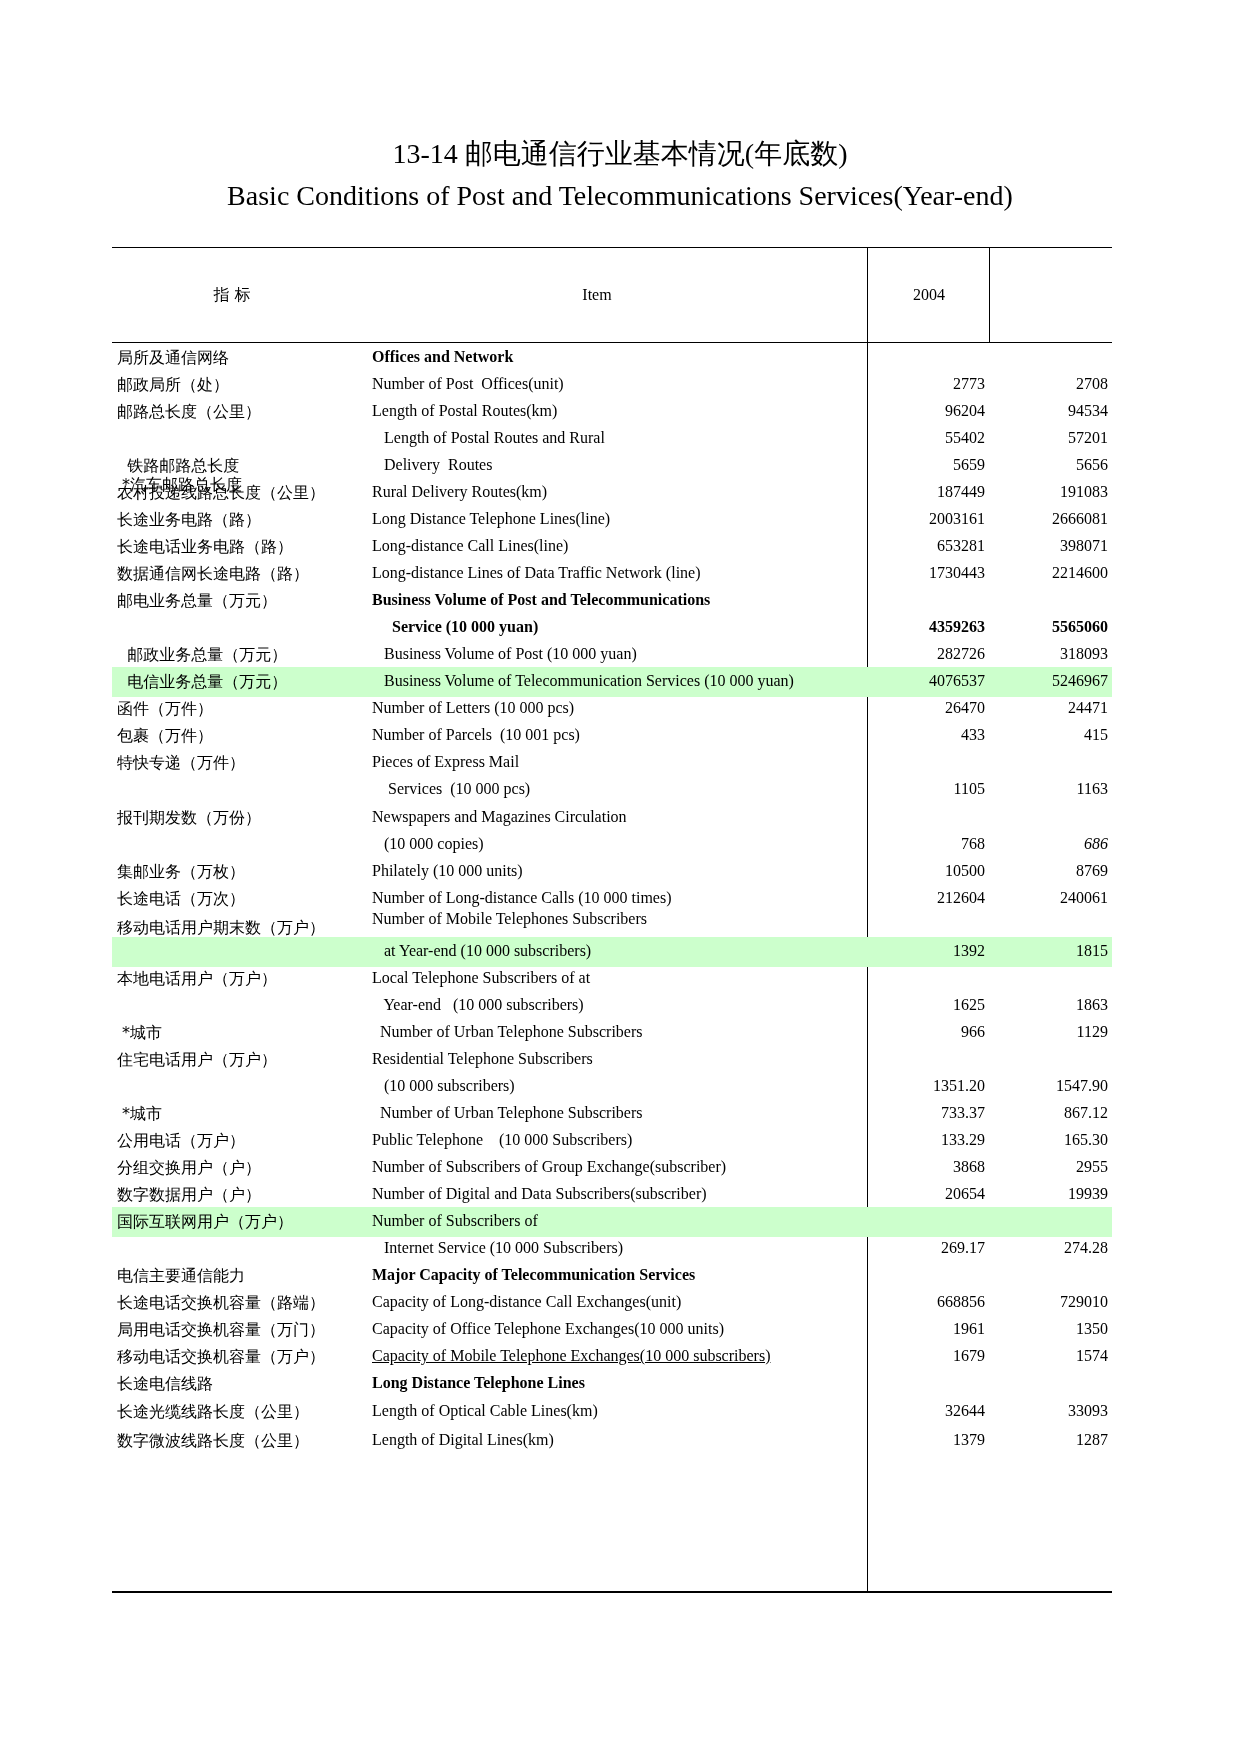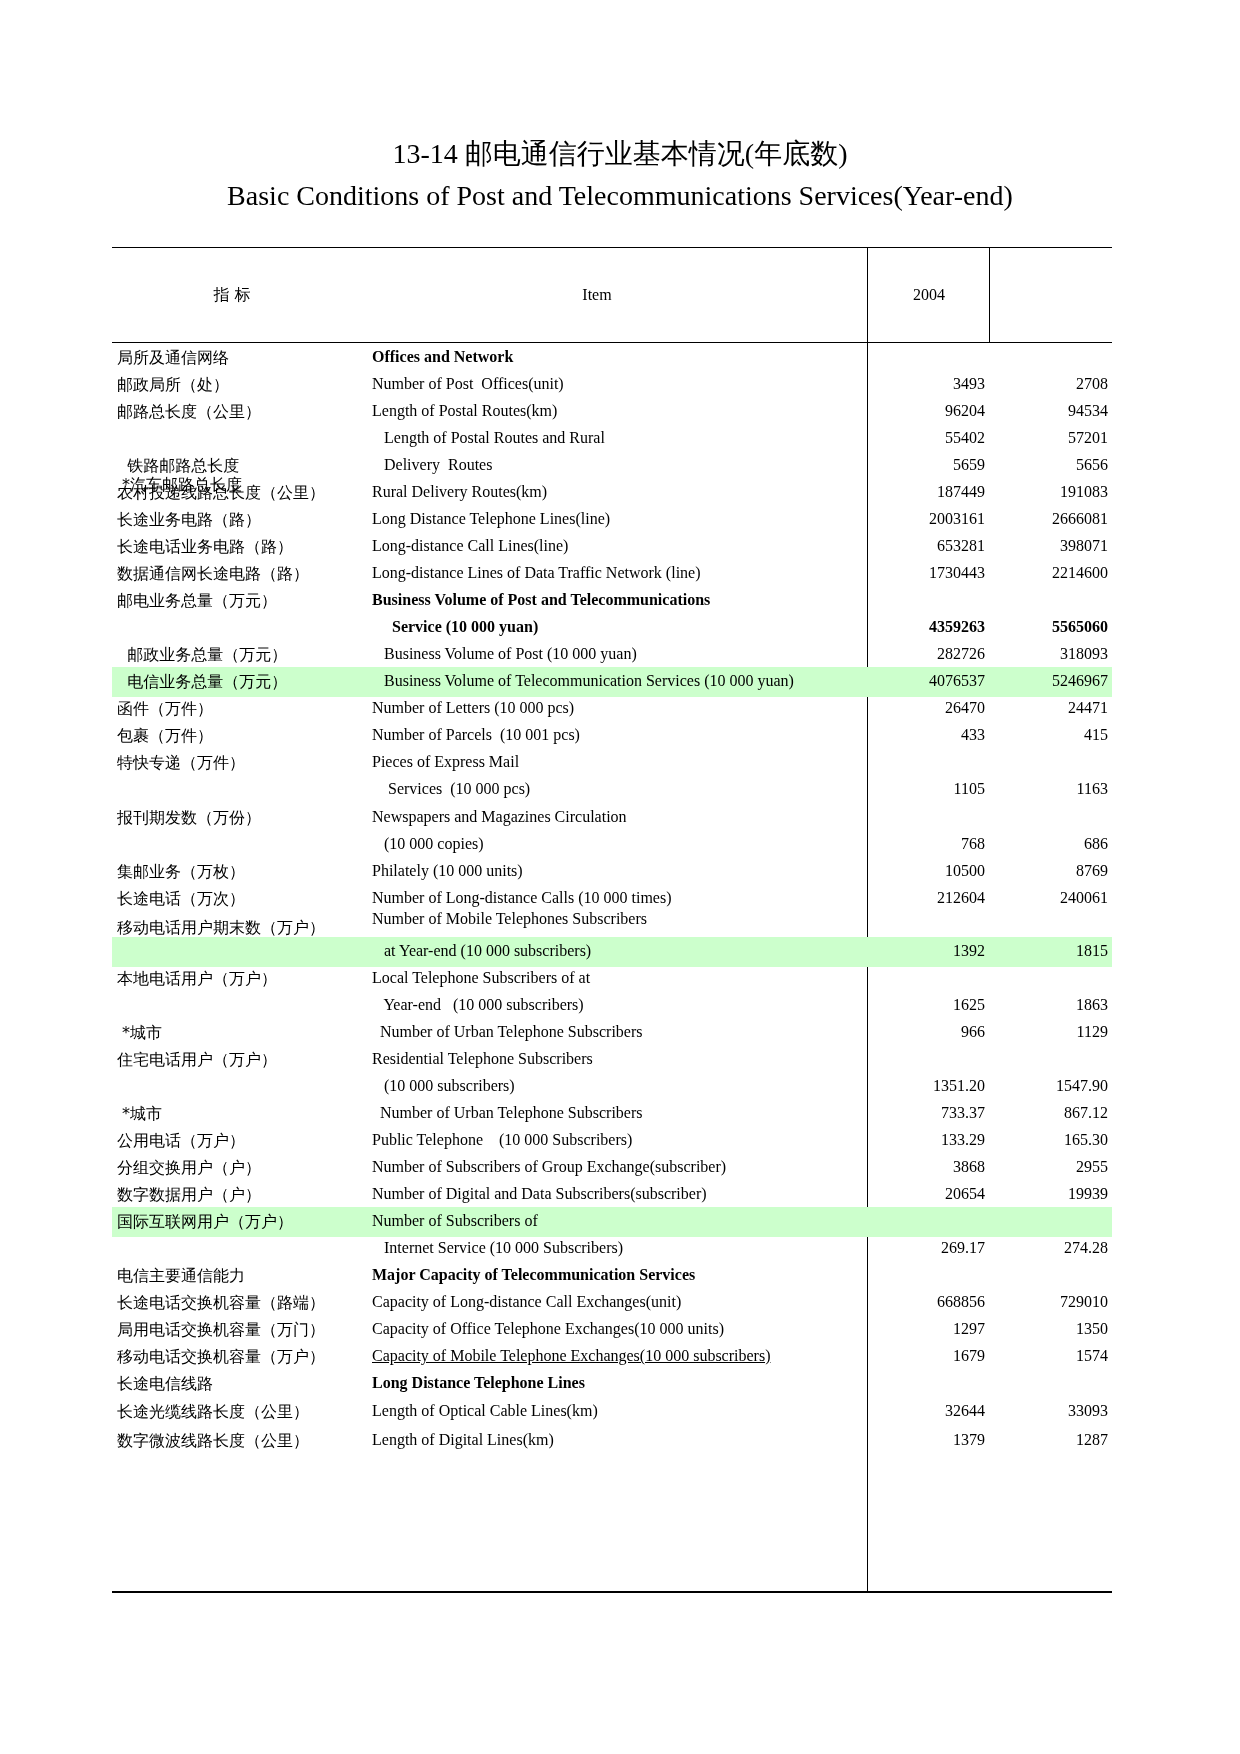--- a/index.html
+++ b/index.html
@@ -44,21 +44,21 @@
   <div class="rows" id="rows">
       <div class="row" style="top: 0px;">
         <span class="cell-cn" style="top: 5px; white-space: pre;">局所及通信网络</span>
         <span class="cell-en bold" style="top: 5px; white-space: pre;">Offices and Network</span>
         <span class="cell-v v2004" style="top: 5px; white-space: pre;"></span>
         <span class="cell-v v2005" style="top: 5px; white-space: pre;"></span>
       </div>
       <div class="row" style="top: 27px;">
         <span class="cell-cn" style="top: 5px; white-space: pre;">邮政局所（处）</span>
         <span class="cell-en" style="top: 5px; white-space: pre;">Number of Post  Offices(unit)</span>
-        <span class="cell-v v2004" style="top: 5px; white-space: pre;">3493</span>
+        <span class="cell-v v2004" style="top: 5px; white-space: pre;">2773</span>
         <span class="cell-v v2005" style="top: 5px; white-space: pre;">2708</span>
       </div>
       <div class="row" style="top: 54px;">
         <span class="cell-cn" style="top: 5px; white-space: pre;">邮路总长度（公里）</span>
         <span class="cell-en" style="top: 5px; white-space: pre;">Length of Postal Routes(km)</span>
         <span class="cell-v v2004" style="top: 5px; white-space: pre;">96204</span>
         <span class="cell-v v2005" style="top: 5px; white-space: pre;">94534</span>
       </div>
       <div class="row" style="top: 81px;">
         <span class="cell-cn" style="top: 5px; white-space: pre; margin-top: 46px;"> *汽车邮路总长度</span>
@@ -147,21 +147,21 @@
       <div class="row" style="top: 460px;">
         <span class="cell-cn" style="top: 5px; white-space: pre;">报刊期发数（万份）</span>
         <span class="cell-en" style="top: 5px; white-space: pre;">Newspapers and Magazines Circulation</span>
         <span class="cell-v v2004" style="top: 5px; white-space: pre;"></span>
         <span class="cell-v v2005" style="top: 5px; white-space: pre;"></span>
       </div>
       <div class="row" style="top: 487px;">
         <span class="cell-cn" style="top: 5px; white-space: pre;"></span>
         <span class="cell-en" style="top: 5px; white-space: pre;">   (10 000 copies)</span>
         <span class="cell-v v2004" style="top: 5px; white-space: pre;">768</span>
-        <span class="cell-v v2005" style="top: 5px; white-space: pre;">686</span>
+        <span class="cell-v v2005" style="top: 5px; white-space: pre; font-style: italic;">686</span>
       </div>
       <div class="row" style="top: 514px;">
         <span class="cell-cn" style="top: 5px; white-space: pre;">集邮业务（万枚）</span>
         <span class="cell-en" style="top: 5px; white-space: pre;">Philately (10 000 units)</span>
         <span class="cell-v v2004" style="top: 5px; white-space: pre;">10500</span>
         <span class="cell-v v2005" style="top: 5px; white-space: pre;">8769</span>
       </div>
       <div class="row" style="top: 541px;">
         <span class="cell-cn" style="top: 5px; white-space: pre;">长途电话（万次）</span>
         <span class="cell-en" style="top: 5px; white-space: pre;">Number of Long-distance Calls (10 000 times)</span>
@@ -254,21 +254,21 @@
       </div>
       <div class="row" style="top: 945px;">
         <span class="cell-cn" style="top: 5px; white-space: pre;">长途电话交换机容量（路端）</span>
         <span class="cell-en" style="top: 5px; white-space: pre;">Capacity of Long-distance Call Exchanges(unit)</span>
         <span class="cell-v v2004" style="top: 5px; white-space: pre;">668856</span>
         <span class="cell-v v2005" style="top: 5px; white-space: pre;">729010</span>
       </div>
       <div class="row" style="top: 972px;">
         <span class="cell-cn" style="top: 5px; white-space: pre;">局用电话交换机容量（万门）</span>
         <span class="cell-en" style="top: 5px; white-space: pre;">Capacity of Office Telephone Exchanges(10 000 units)</span>
-        <span class="cell-v v2004" style="top: 5px; white-space: pre;">1297</span>
+        <span class="cell-v v2004" style="top: 5px; white-space: pre;">1961</span>
         <span class="cell-v v2005" style="top: 5px; white-space: pre;">1350</span>
       </div>
       <div class="row" style="top: 999px;">
         <span class="cell-cn" style="top: 5px; white-space: pre;">移动电话交换机容量（万户）</span>
         <span class="cell-en" style="top: 5px; white-space: pre; text-decoration: underline;">Capacity of Mobile Telephone Exchanges(10 000 subscribers)</span>
         <span class="cell-v v2004" style="top: 5px; white-space: pre;">1679</span>
         <span class="cell-v v2005" style="top: 5px; white-space: pre;">1574</span>
       </div>
       <div class="row" style="top: 1026px;">
         <span class="cell-cn" style="top: 5px; white-space: pre;">长途电信线路</span>

